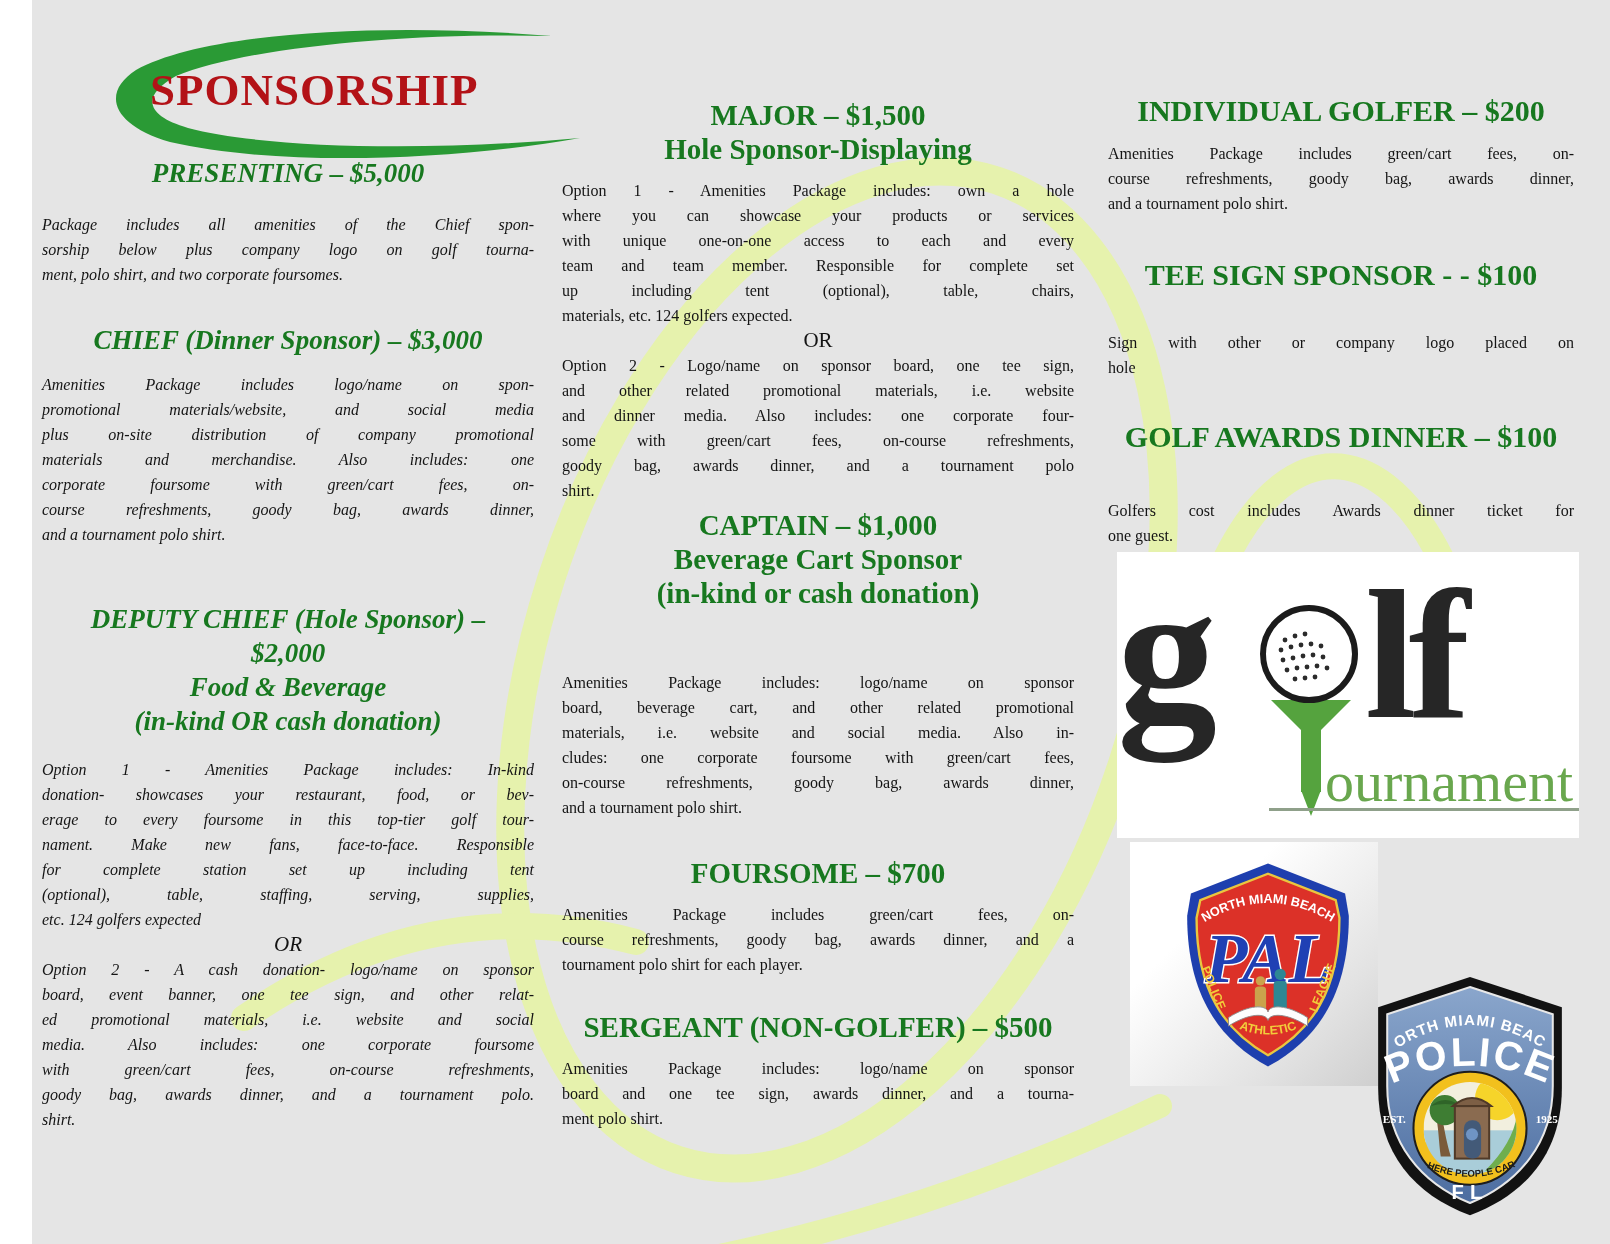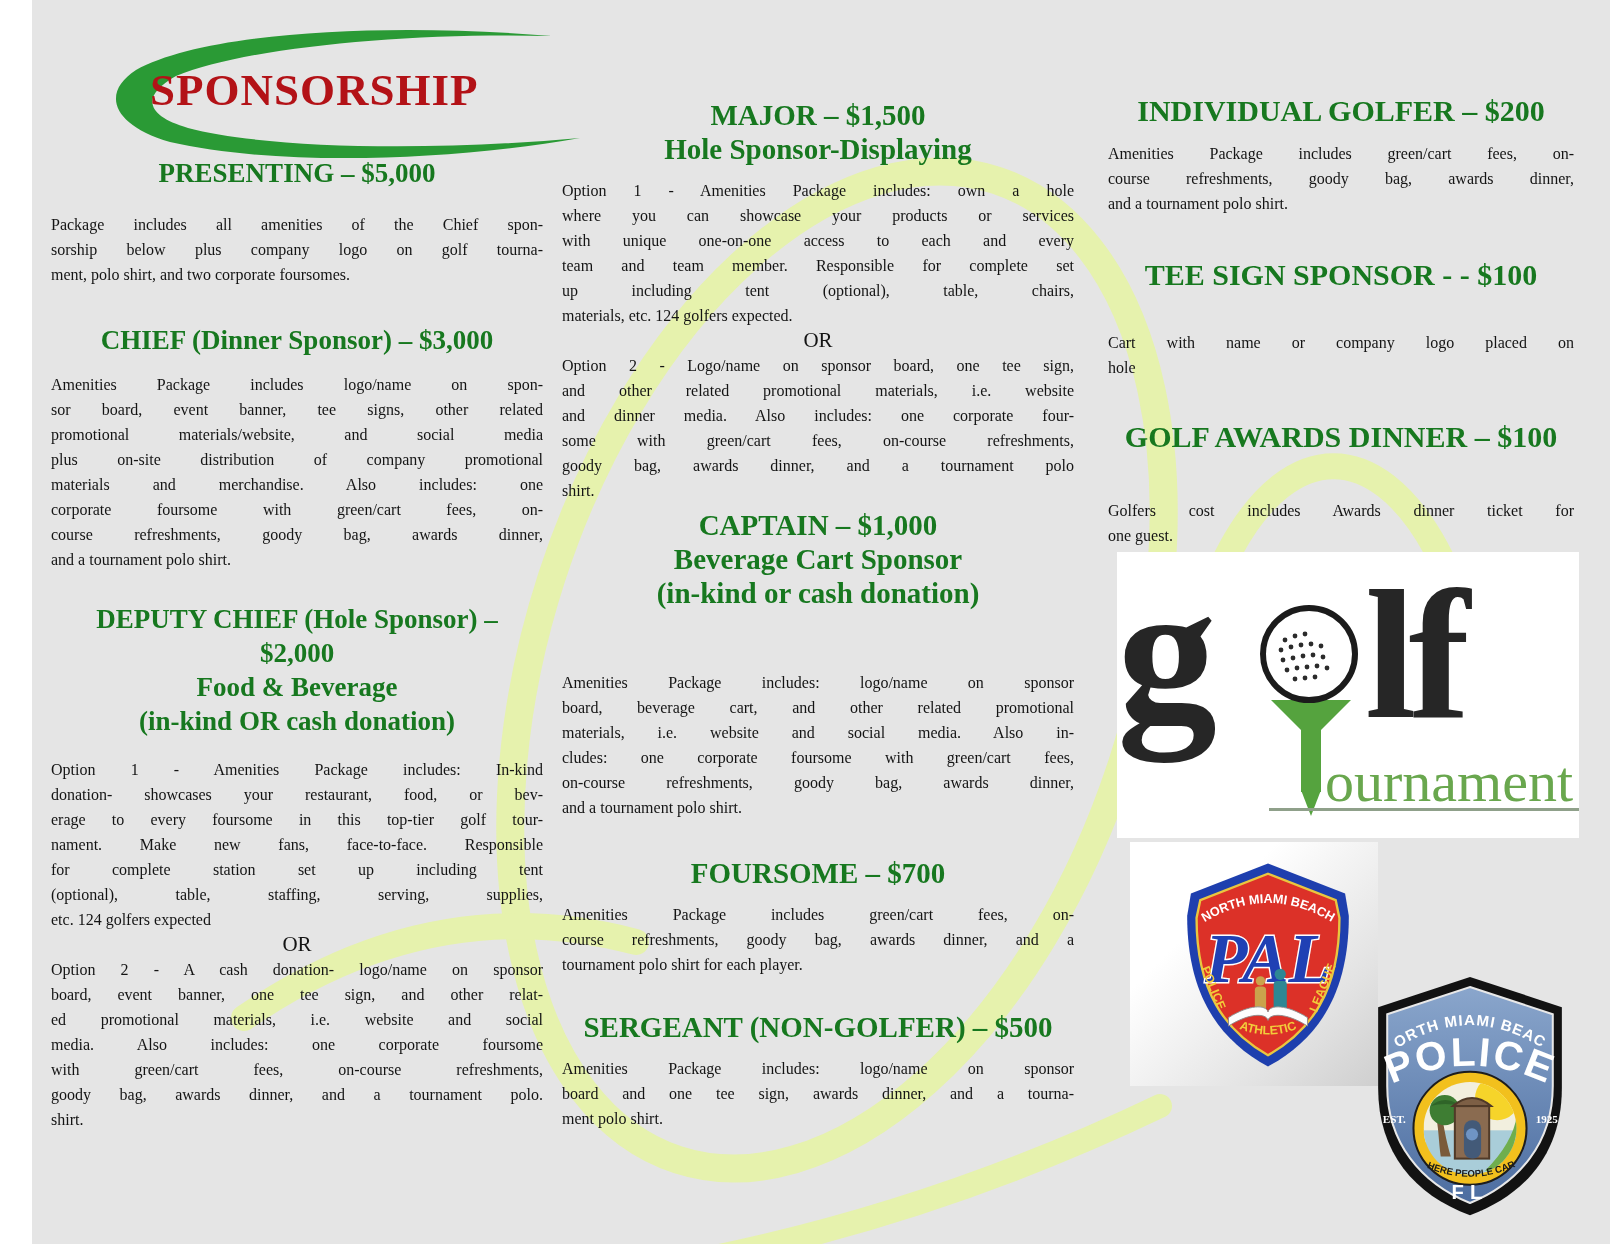--- a/index.html
+++ b/index.html
@@ -1,20 +1,20 @@
 <!DOCTYPE html>
 <html><head>
 <meta charset="utf-8">
 <style>
   html,body{margin:0;padding:0;background:#ffffff;}
   #stage{position:relative;width:1610px;height:1244px;background:#e5e5e5;overflow:hidden;
          font-family:"Liberation Serif",serif;color:#141414;margin-left:32px;}
   svg{display:block;}
   .col{position:absolute;top:0;height:1244px;}
-  #col1{left:19px;width:492px;}
+  #col1{left:10px;width:492px;font-style:italic;}
   #col2{left:530px;width:512px;}
   #col3{left:1076px;width:466px;}
   .heading{position:absolute;width:100%;color:#17781f;font-weight:bold;}
   .heading .ln{text-align:left;text-align-last:center;line-height:34px;}
   #col1 .heading{font-size:27px;}
   #col2 .heading{font-size:29px;}
   #col3 .heading{font-size:30px;}
   .para{position:absolute;width:100%;font-size:16px;line-height:25px;color:#141414;}
   .para .ln{text-align:justify;text-align-last:justify;}
   .para .ln.last{text-align-last:left;}
@@ -66,21 +66,20 @@
         <div class="ln">Package includes all amenities of the Chief spon-</div>
         <div class="ln">sorship below plus company logo on golf tourna-</div>
         <div class="ln last">ment, polo shirt, and two corporate foursomes.</div>
       </div>
 
     <div class="heading" style="top:323px">
         <div class="ln last">CHIEF (Dinner Sponsor) – $3,000</div>
       </div>
     <div class="para" style="top:372px">
         <div class="ln">Amenities Package includes logo/name on spon-</div>
-        <div class="ln">sor board, event banner, tee signs, other related</div>
         <div class="ln">promotional materials/website, and social media</div>
         <div class="ln">plus on-site distribution of company promotional</div>
         <div class="ln">materials and merchandise. Also includes: one</div>
         <div class="ln">corporate foursome with green/cart fees, on-</div>
         <div class="ln">course refreshments, goody bag, awards dinner,</div>
         <div class="ln last">and a tournament polo shirt.</div>
       </div>
 
     <div class="heading" style="top:602px">
         <div class="ln">DEPUTY CHIEF (Hole Sponsor) –</div>
@@ -172,21 +171,21 @@
     <div class="para" style="top:141px">
         <div class="ln">Amenities Package includes green/cart fees, on-</div>
         <div class="ln">course refreshments, goody bag, awards dinner,</div>
         <div class="ln last">and a tournament polo shirt.</div>
       </div>
 
     <div class="heading" style="top:258px">
         <div class="ln last">TEE SIGN SPONSOR  - - $100</div>
       </div>
     <div class="para" style="top:330px">
-        <div class="ln">Cart with name or company logo placed on</div>
+        <div class="ln">Sign with other or company logo placed on</div>
         <div class="ln last">hole</div>
       </div>
 
     <div class="heading" style="top:420px">
         <div class="ln last">GOLF AWARDS DINNER – $100</div>
       </div>
     <div class="para" style="top:498px">
         <div class="ln">Golfers cost includes Awards dinner ticket for</div>
         <div class="ln last">one guest.</div>
       </div>

